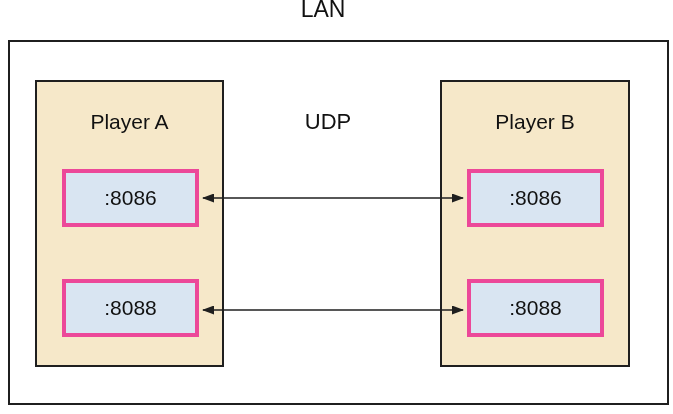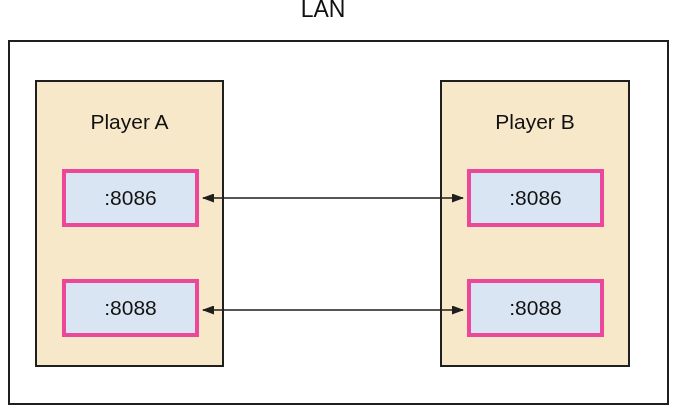--- a/index.html
+++ b/index.html
@@ -93,20 +93,21 @@
 
   <div class="lan-box"></div>
 
   <div class="node player-a"></div>
   <div class="node player-b"></div>
 
   <div class="node-label a">Player A</div>
 
   <div class="node-label b">Player B</div>
 
+  <div class="protocol-label">UDP</div>
 
   <div class="port a1">:8086</div>
 
   <div class="port a2">:8088</div>
 
   <div class="port b1">:8086</div>
 
   <div class="port b2">:8088</div>
 
   <svg class="arrows" viewBox="0 0 673 414" xmlns="http://www.w3.org/2000/svg">

